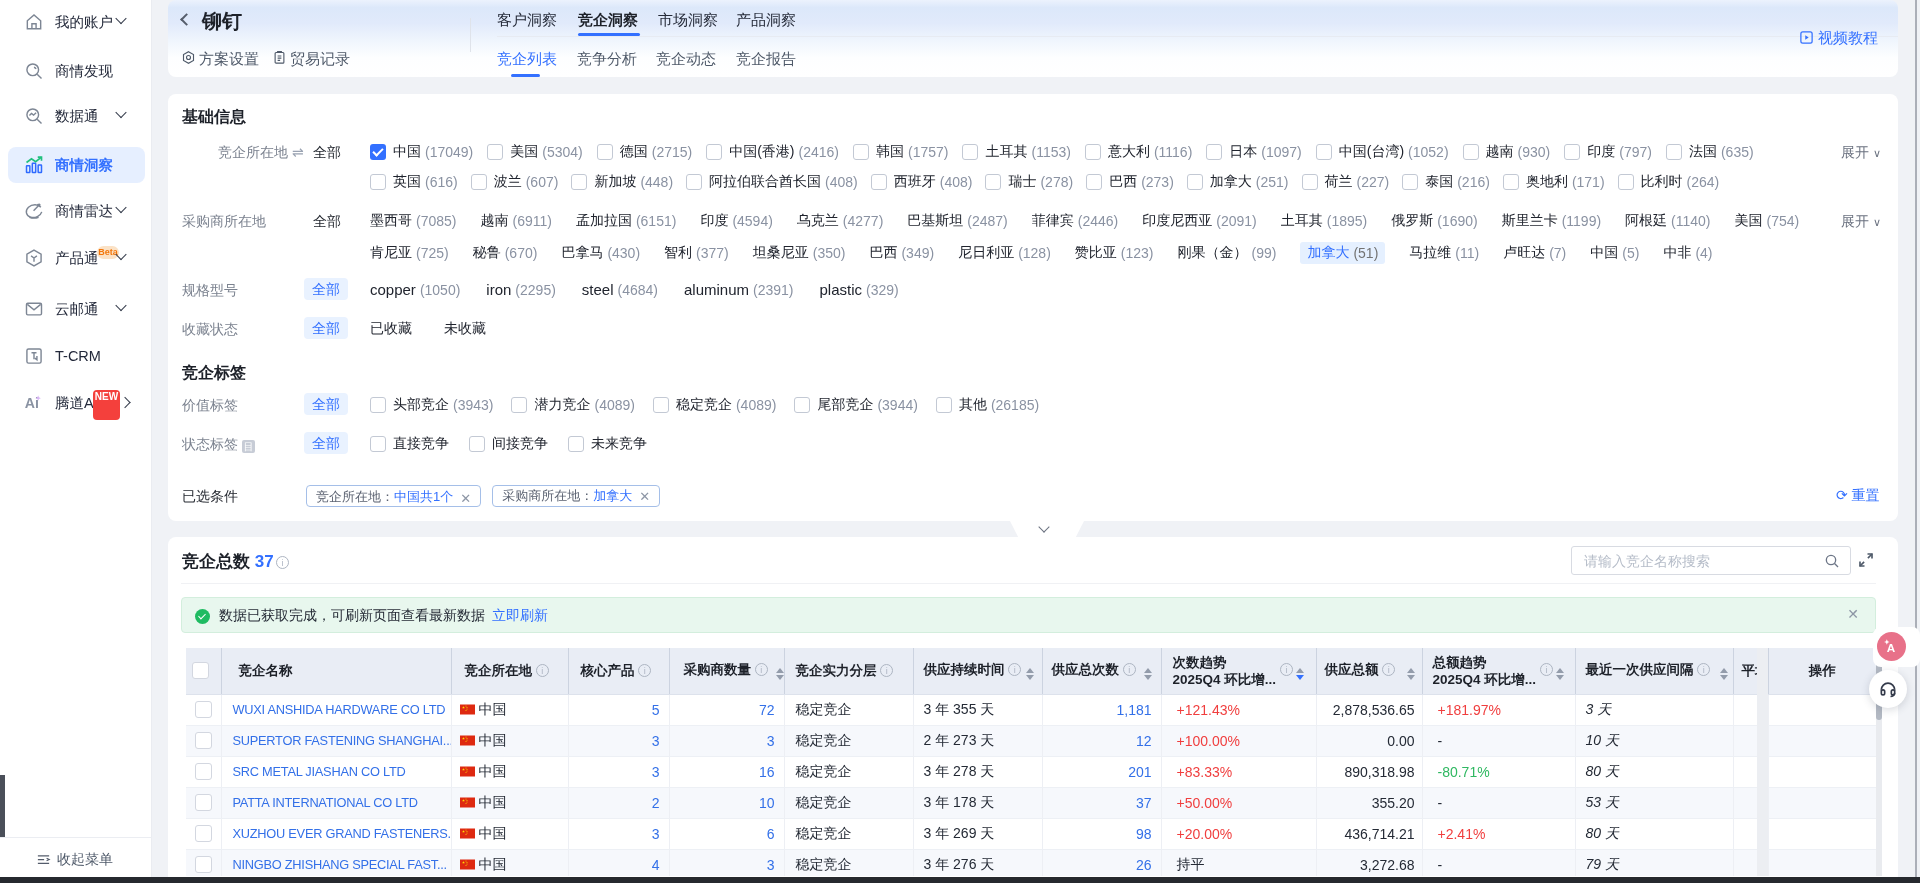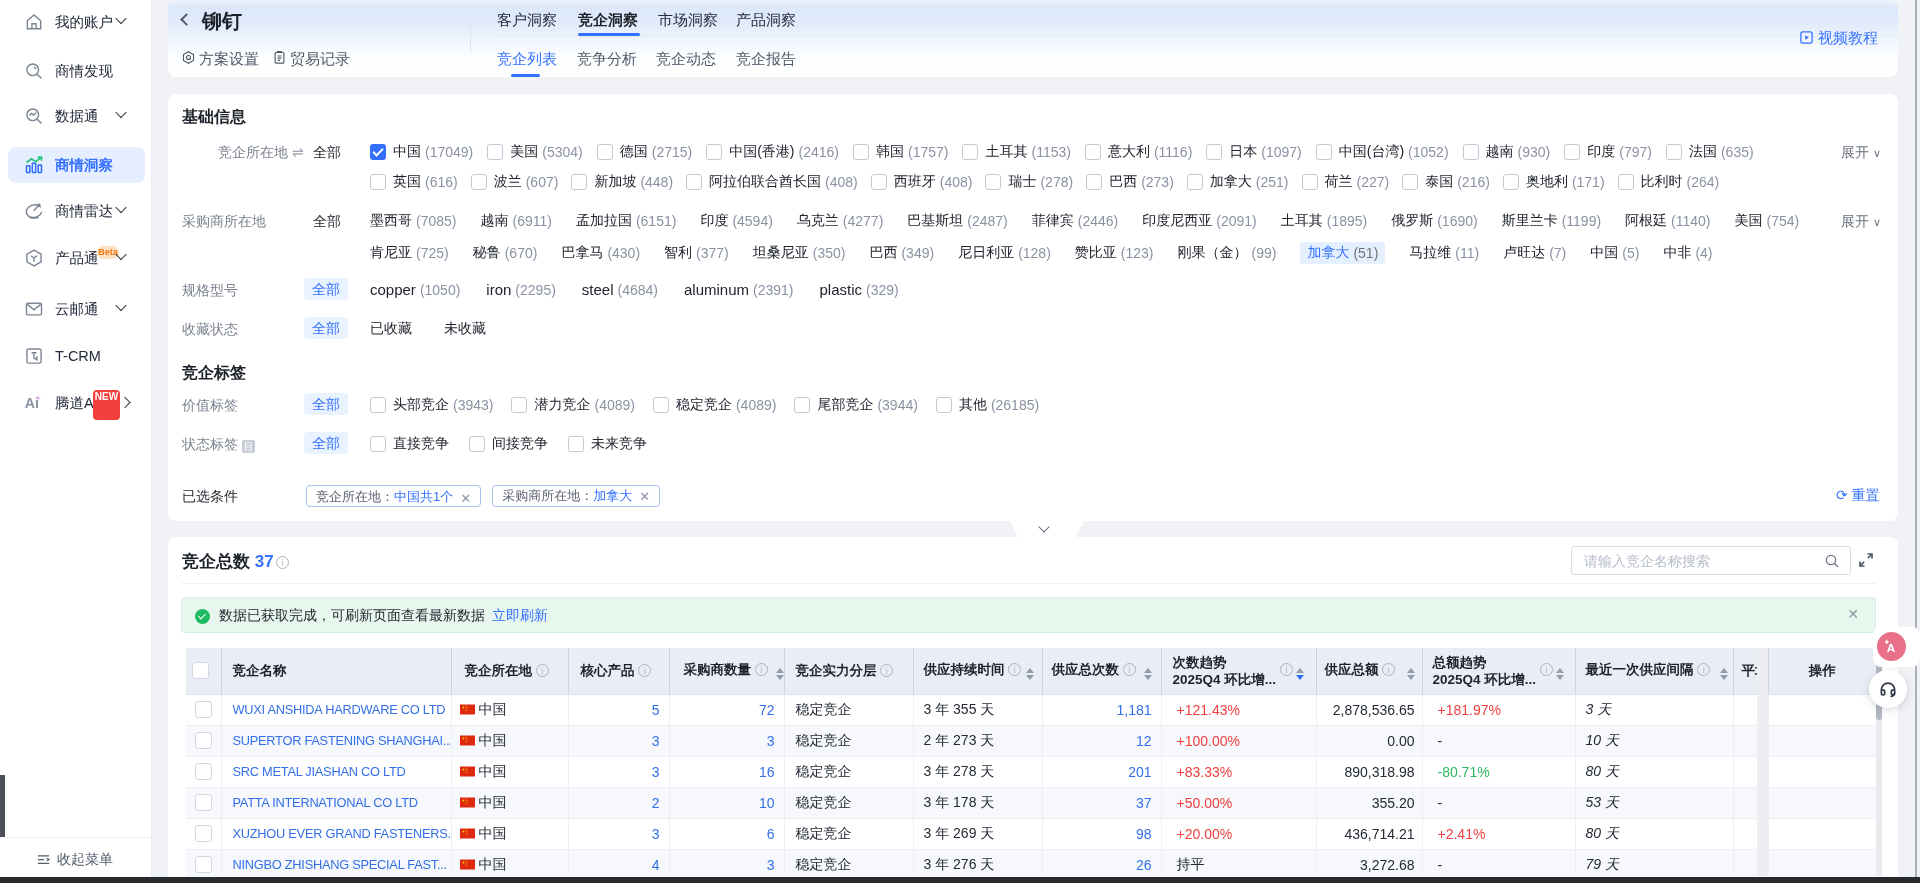--- a/index.html
+++ b/index.html
@@ -382,21 +382,21 @@
           <col style="width:153px">
           <col style="width:158px">
           <col style="width:35px">
           <col style="width:108px">
         </colgroup>
       <thead>
           <tr>
         <th>
               <span class="cb2" style="margin:0 0 0 6px;"></span>
             </th>
-        <th style="padding-left:11px;margin-top:32px;">竞企名称</th>
+        <th style="padding-left:17px;margin-top:32px;">竞企名称</th>
         <th style="padding-left:13px;">竞企所在地 <span class="info">i</span></th>
         <th style="padding-left:12px;">核心产品 <span class="info">i</span></th>
         <th style="padding-left:14px;">采购商数量 <span class="info">i</span><span class="sort" style="margin-left:8px;">
                 <i class="su"></i>
                 <i class="sd"></i>
               </span></th>
         <th style="padding-left:11px;">竞企实力分层 <span class="info">i</span></th>
         <th style="padding-left:10px;">供应持续时间 <span class="info">i</span><span class="sort">
                 <i class="su"></i>
                 <i class="sd"></i>

